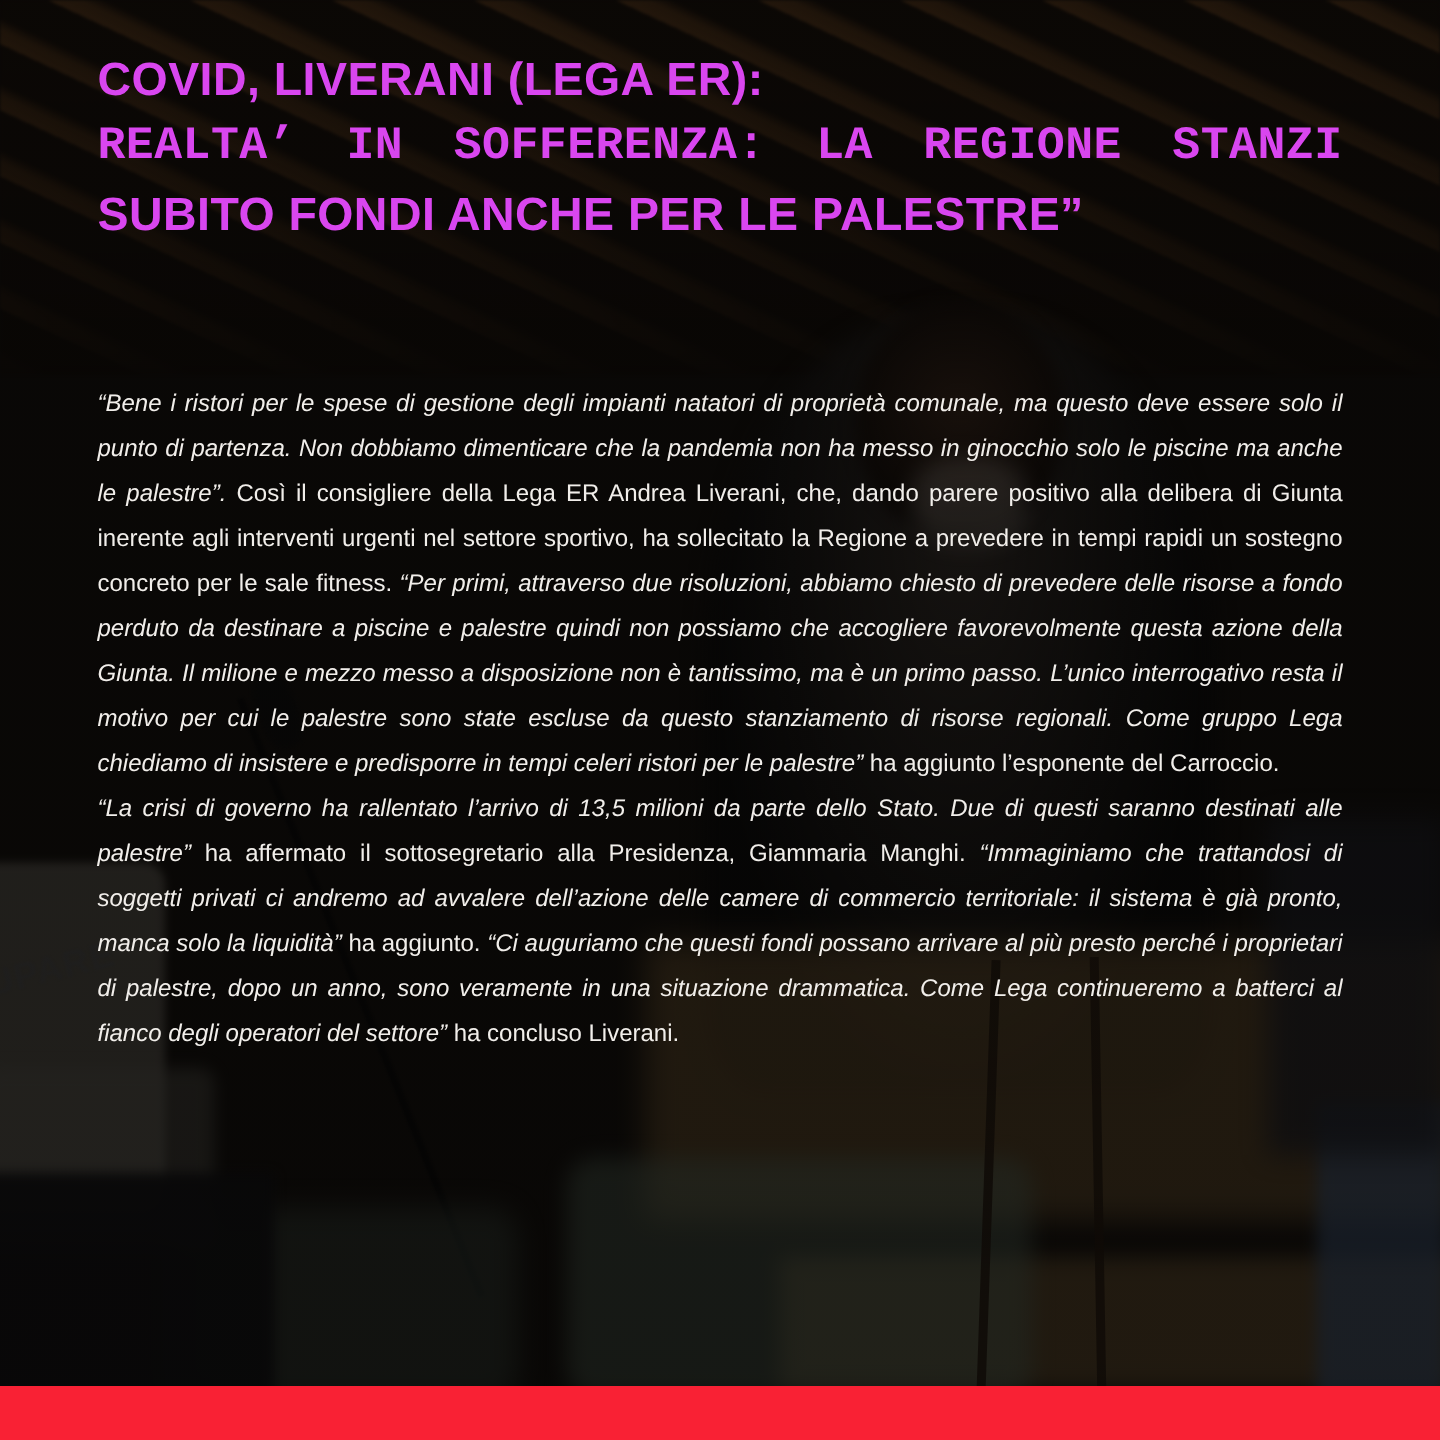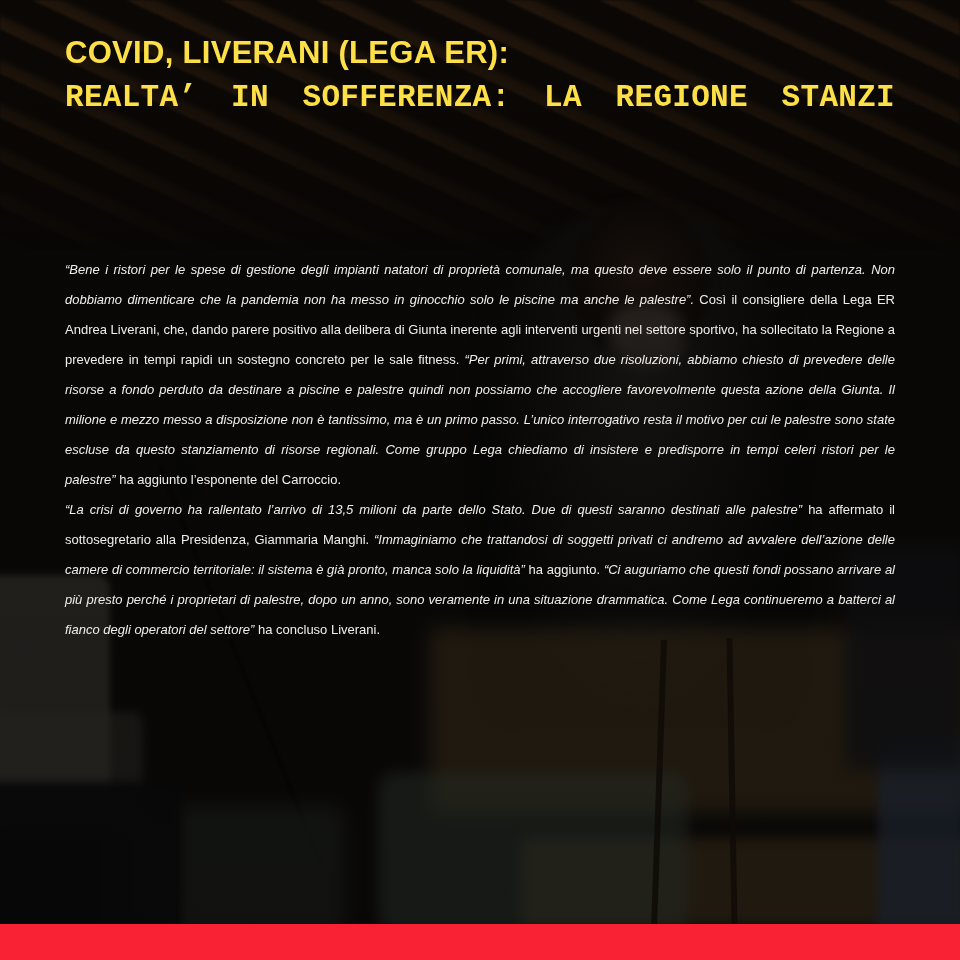--- a/index.html
+++ b/index.html
@@ -114,21 +114,21 @@
     color:#ffffff;
     font-weight:700;
     font-size:31px;line-height:45px;
     letter-spacing:0.3px;
     z-index:3;
   }
   .headline .justify-line{text-align:justify;text-align-last:justify;font-family:Liberation Mono, monospace;}
   .body-text{
     position:absolute;left:65px;top:255px;width:830px;
     color:#f1eeea;
-    font-size:13px;line-height:30px;
+    font-size:16px;line-height:30px;
     text-align:justify;
     z-index:3;
   }
   .body-text p{margin:0;}
   .seg.italic{font-style:italic;}
   .seg.regular{font-style:normal;}
   
   .red-bar-bottom{
     position:absolute;left:0;bottom:0;width:960px;height:36px;
     background:#f92134;
@@ -155,23 +155,24 @@
     <div class="chair-green2"></div>
     <div class="jeans"></div>
     <div class="dark-right"></div>
     <div class="laptop-dark"></div>
     <div class="chair-leg1"></div>
     <div class="chair-leg2"></div>
     <div class="watermark">UPARE</div>
     <div class="overlay"></div>
   </div>
 
-  <div class="headline" style="color: #fde047;">
+  <div class="headline" style="color: #d946ef;">
     <div>COVID, LIVERANI (LEGA ER):</div>
     <div class="justify-line">REALTA’ IN SOFFERENZA: LA REGIONE STANZI</div>
+    <div>SUBITO FONDI ANCHE PER LE PALESTRE”</div>
   </div>
 
   <div class="body-text" style="color: rgb(241, 238, 234);">
       <p><span class="seg italic">“Bene i ristori per le spese di gestione degli impianti natatori di proprietà comunale, ma questo deve essere solo il punto di partenza. Non dobbiamo dimenticare che la pandemia non ha messo in ginocchio solo le piscine ma anche le palestre”.</span><span class="seg regular"> Così il consigliere della Lega ER Andrea Liverani, che, dando parere positivo alla delibera di Giunta inerente agli interventi urgenti nel settore sportivo, ha sollecitato la Regione a prevedere in tempi rapidi un sostegno concreto per le sale fitness. </span><span class="seg italic">“Per primi, attraverso due risoluzioni, abbiamo chiesto di prevedere delle risorse a fondo perduto da destinare a piscine e palestre quindi non possiamo che accogliere favorevolmente questa azione della Giunta. Il milione e mezzo messo a disposizione non è tantissimo, ma è un primo passo. L’unico interrogativo resta il motivo per cui le palestre sono state escluse da questo stanziamento di risorse regionali. Come gruppo Lega chiediamo di insistere e predisporre in tempi celeri ristori per le palestre”</span><span class="seg regular"> ha aggiunto l’esponente del Carroccio.</span></p>
       <p><span class="seg italic">“La crisi di governo ha rallentato l’arrivo di 13,5 milioni da parte dello Stato. Due di questi saranno destinati alle palestre”</span><span class="seg regular"> ha affermato il sottosegretario alla Presidenza, Giammaria Manghi. </span><span class="seg italic">“Immaginiamo che trattandosi di soggetti privati ci andremo ad avvalere dell’azione delle camere di commercio territoriale: il sistema è già pronto, manca solo la liquidità”</span><span class="seg regular"> ha aggiunto. </span><span class="seg italic">“Ci auguriamo che questi fondi possano arrivare al più presto perché i proprietari di palestre, dopo un anno, sono veramente in una situazione drammatica. Come Lega continueremo a batterci al fianco degli operatori del settore”</span><span class="seg regular"> ha concluso Liverani.</span></p>
     </div>
 
   <div class="red-bar-bottom" style="background: rgb(249, 33, 52);"></div>
 
 </div>

